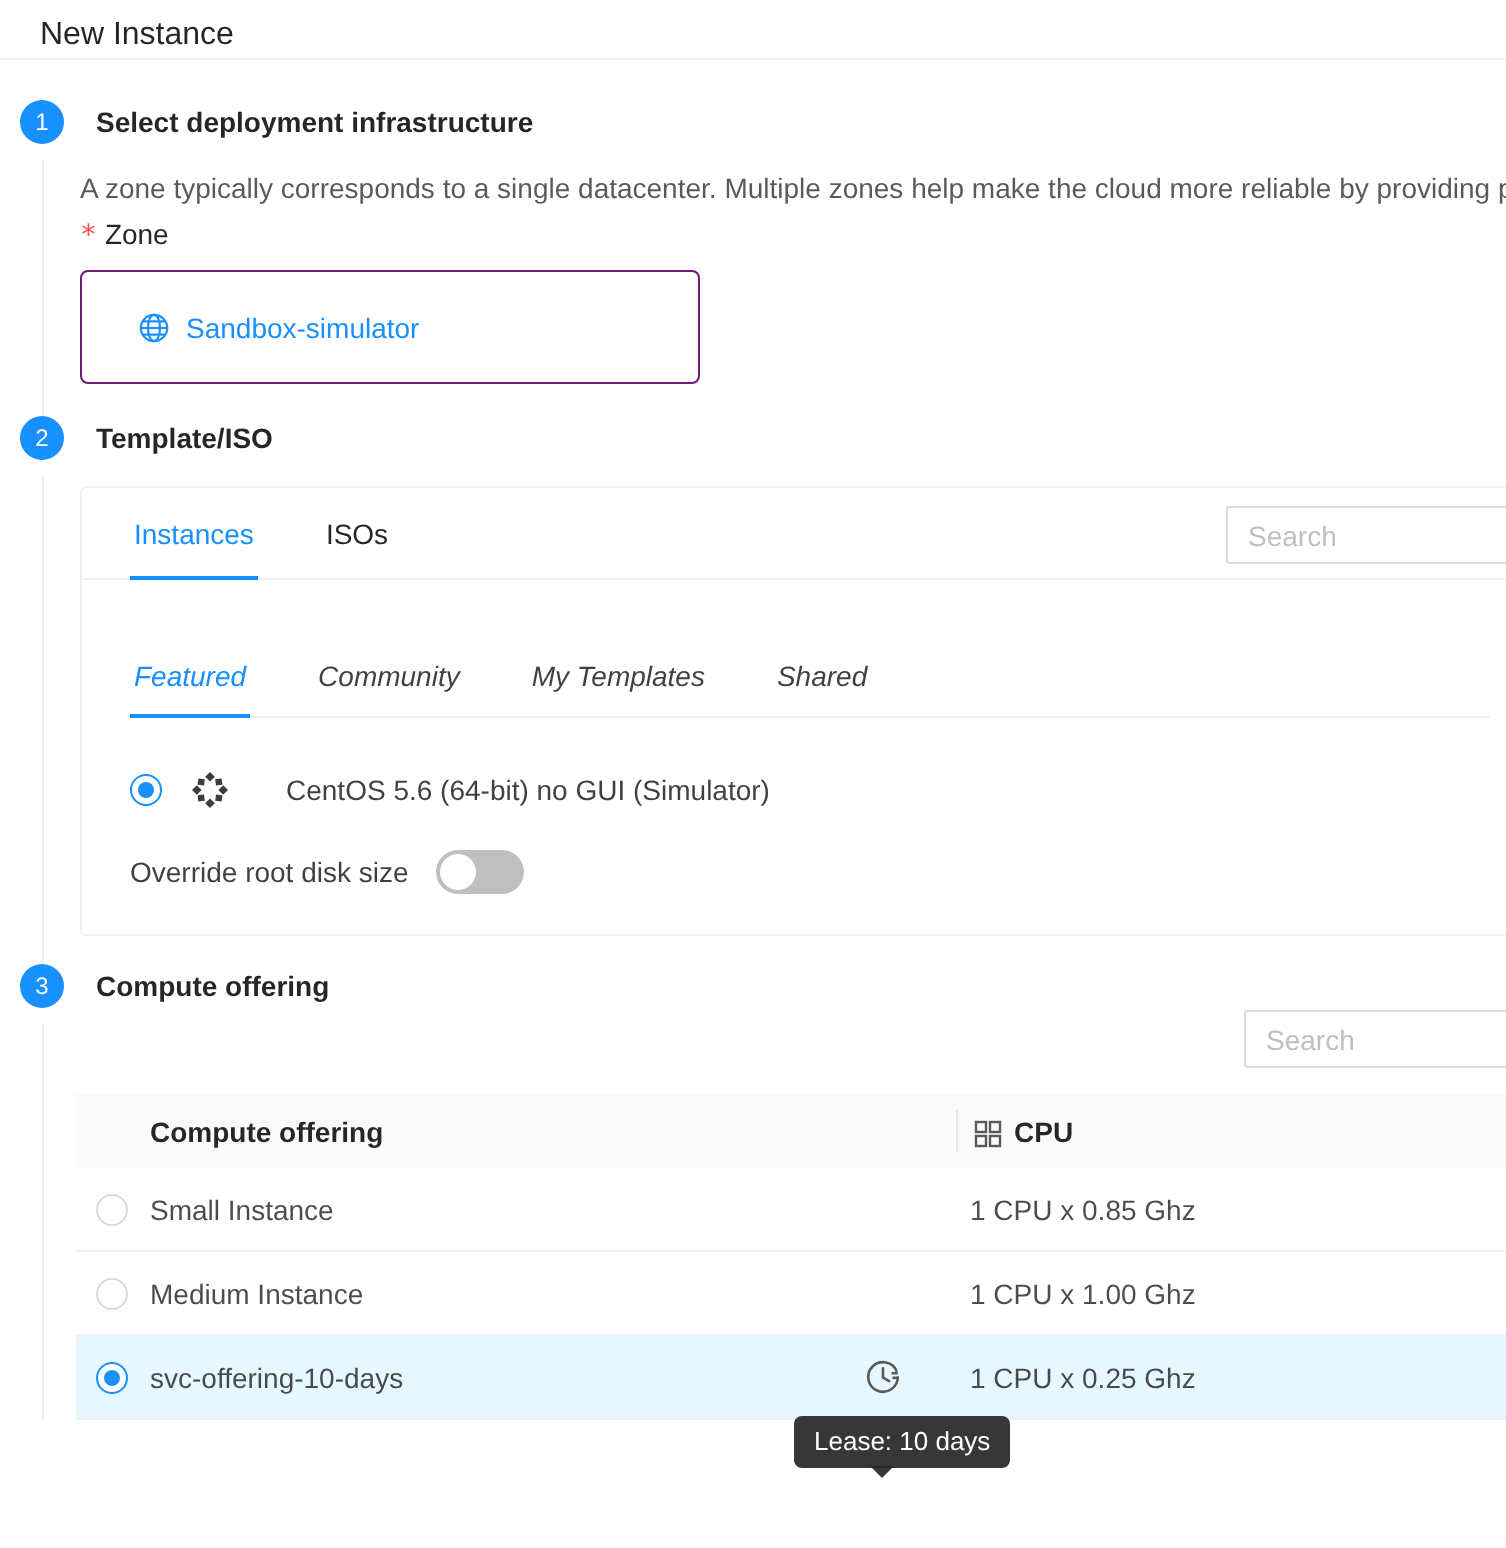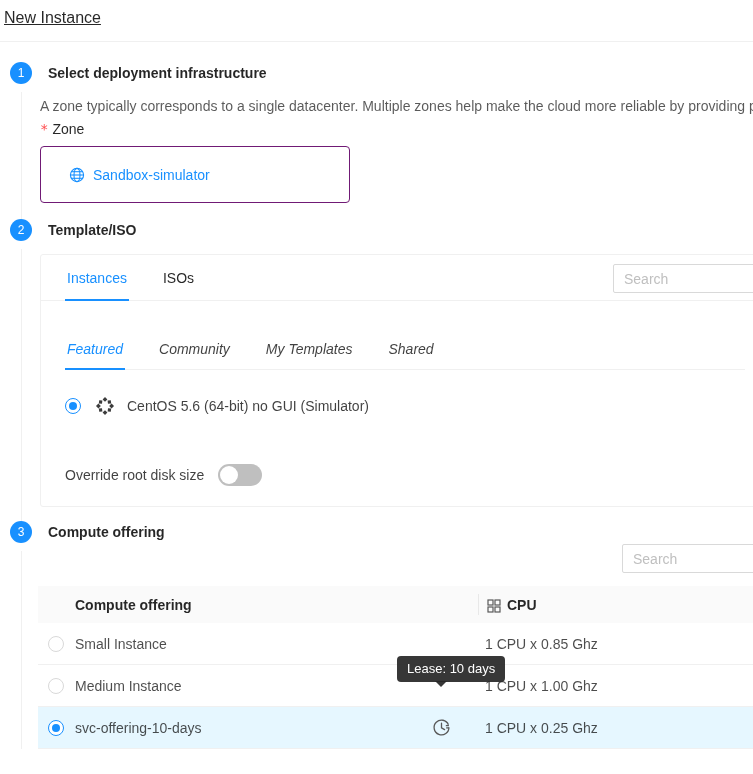--- a/index.html
+++ b/index.html
@@ -1,21 +1,21 @@
 <!DOCTYPE html>
 <html><head>
 <meta charset="utf-8">
 <style>
   * { margin:0; padding:0; box-sizing:border-box; }
   html,body { width:753px; height:774px; overflow:hidden; background:#fff;
     font-family:"Liberation Sans", sans-serif; font-size:14px; color:rgba(0,0,0,.85); }
   body { position:relative; }
 
   
-  .page-header { height:42px; padding:9px 0 0 4px; font-size:16px; border-bottom:1px solid #f0f0f0;text-decoration:underline; }
+  .page-header { height:30px; padding:9px 0 0 20px; font-size:16px; border-bottom:1px solid #f0f0f0; }
 
   
   .steps { padding:20px 0 0 10px; }
   .step { position:relative; }
   .step-tail { position:absolute; left:11px; top:30px; bottom:0; width:1px; background:#f0f0f0; }
   .step-head { display:flex; align-items:center; }
   .step-circle { width:22px; height:22px; border-radius:50%; background:#1890ff; color:#fff;
     font-size:12px; display:flex; align-items:center; justify-content:center; flex:0 0 22px; }
   .step-title { margin-left:16px; font-weight:600; font-size:14px; color:rgba(0,0,0,.85); }
   .step-body { margin-left:30px; position:relative; }
@@ -42,23 +42,23 @@
     font-family:"Liberation Sans", sans-serif; }
   .search-input::placeholder { color:#bfbfbf; }
   .tpl-search { top:9px; left:572px; width:190px; }
   .tpl-body { padding:24px 24px 0 24px; }
   .os-desc { color:rgba(0,0,0,.75); }
   .filter-tabs { margin-top:16px; display:flex; border-bottom:1px solid #f0f0f0; }
   .ftab { margin-right:32px; padding:0 2px 12px 2px; cursor:pointer; color:rgba(0,0,0,.75); position:relative;font-style:italic; }
   .ftab.active { color:#1890ff; }
   .ftab.active::after { content:""; position:absolute; left:0; right:0; bottom:-1px; height:2px; background:#1890ff; }
   .tpl-option { margin-top:26px; display:flex; align-items:center; }
-  .tpl-option .opt-label { margin-left:12px; color:rgba(0,0,0,.75); }
+  .tpl-option .opt-label { margin-left:28px; color:rgba(0,0,0,.75); }
   .centos-glyph { margin-left:14px; display:flex; }
-  .override-row { margin-top:48px; display:flex; align-items:center; }
+  .override-row { margin-top:20px; display:flex; align-items:center; }
   .override-label { color:rgba(0,0,0,.75); }
 
   
   .radio { width:16px; height:16px; border-radius:50%; border:1px solid #d9d9d9; background:#fff;
     flex:0 0 16px; position:relative; cursor:pointer; }
   .radio.checked { border-color:#1890ff; }
   .radio.checked::after { content:""; position:absolute; left:3px; top:3px; width:8px; height:8px;
     border-radius:50%; background:#1890ff; }
 
   
@@ -79,21 +79,21 @@
   .co-thead .th-cpu svg { margin-right:6px; }
   .co-row { display:flex; align-items:center; height:42px; border-bottom:1px solid #f0f0f0;
     color:rgba(0,0,0,.70); position:relative; cursor:pointer; }
   .co-row.selected { background:#e6f7ff; }
   .co-row .radio { margin-left:10px; }
   .co-row .row-name { margin-left:11px; }
   .co-row .row-cpu { position:absolute; left:447px; }
   .lease-icon-wrap { position:absolute; left:394px; display:flex; }
 
   
-  .tooltip { position:absolute; left:397px; top:656px; background:rgba(38,38,38,.92); color:#fff;
+  .tooltip { position:absolute; left:397px; top:708px; background:rgba(38,38,38,.92); color:#fff;
     font-size:13px; padding:5px 10px 6px 10px; border-radius:4px; z-index:10; white-space:nowrap; }
   .tooltip::after { content:""; position:absolute; left:38px; bottom:-5px; border-left:6px solid transparent;
     border-right:6px solid transparent; border-top:6px solid rgba(38,38,38,.92); }
 </style>
 </head>
 <body>
 
 <div class="page-header">New Instance</div>
 
 <div class="steps">

